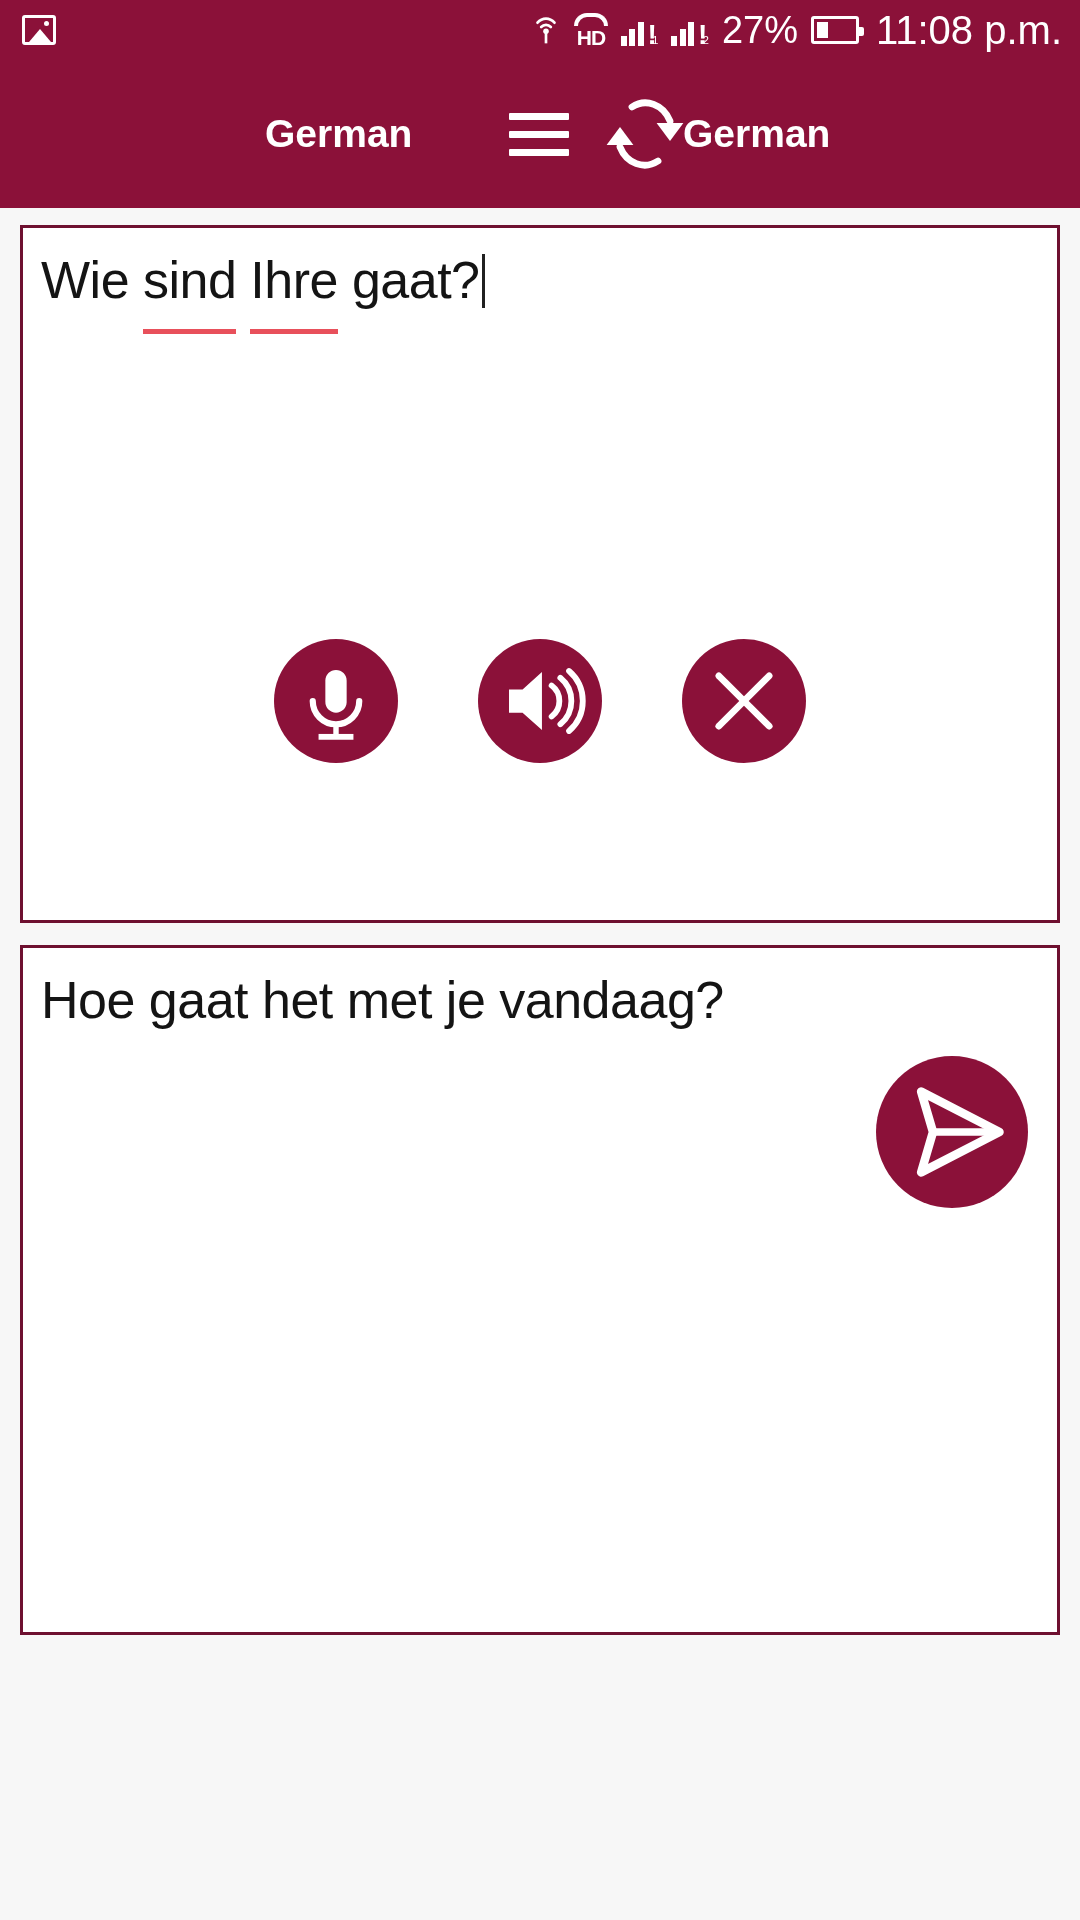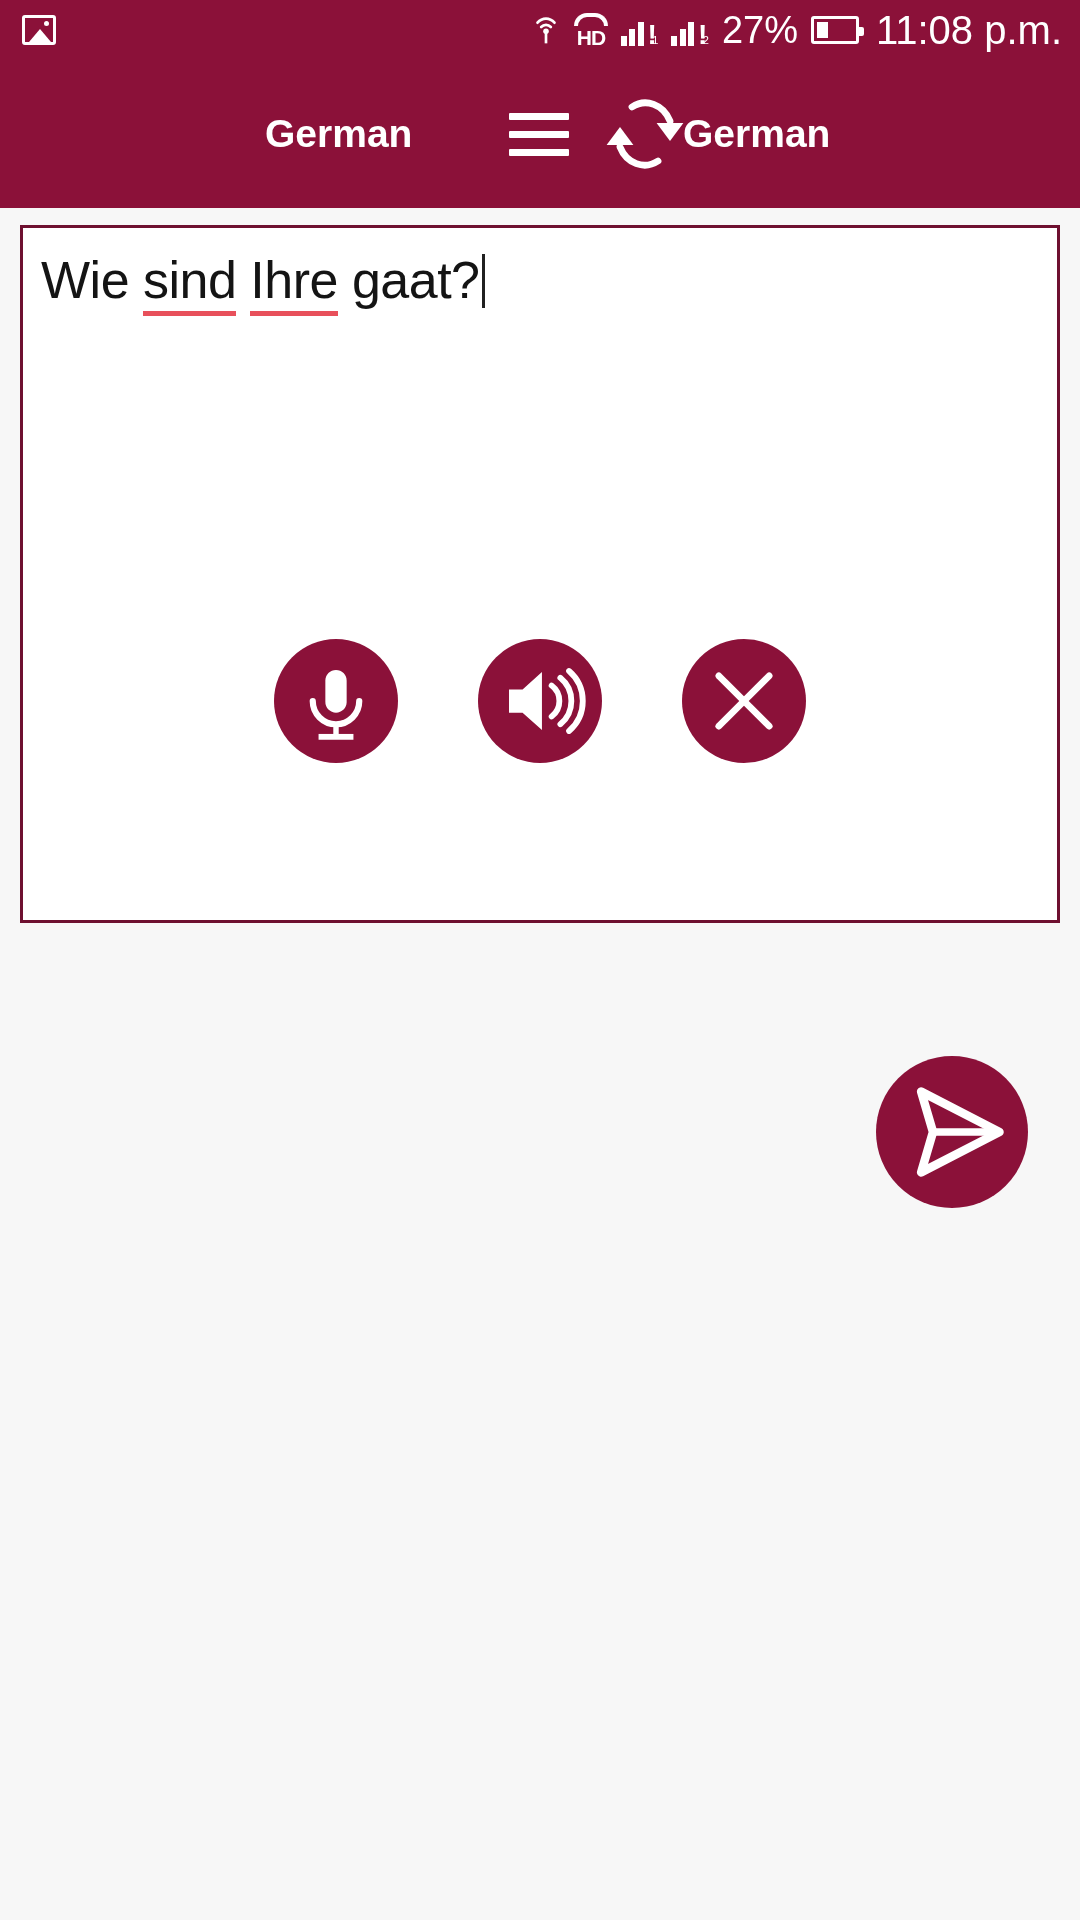--- a/index.html
+++ b/index.html
@@ -211,21 +211,21 @@
     right: 18px;
     font-size: 52px;
     color: #141414;
     line-height: 1.25;
     letter-spacing: -0.5px;
     white-space: nowrap;
   }
 
   .misspell {
     border-bottom: 5px solid #e8505b;
-    padding-bottom: 2px;
+    padding-bottom: 20px;
   }
 
   .caret {
     display: inline-block;
     width: 3px;
     height: 54px;
     background: #202020;
     vertical-align: -10px;
     margin-left: 2px;
   }
@@ -366,20 +366,23 @@
 
       <div class="circle-btn">
         <svg width="124" height="124" viewBox="0 0 64 64">
           <line x1="19" y1="19" x2="45" y2="45" stroke="#fff" stroke-width="3.4" stroke-linecap="round"></line>
           <line x1="45" y1="19" x2="19" y2="45" stroke="#fff" stroke-width="3.4" stroke-linecap="round"></line>
         </svg>
       </div>
     </div>
   </div>
 
+  <div class="panel panel-target">
+    <div class="panel-text">Hoe gaat het met je vandaag?</div>
+  </div>
 
   <div class="fab-send">
     <svg width="152" height="152" viewBox="0 0 64 64">
       <polygon points="19,15 52,32 19,49 24,32" fill="none" stroke="#fff" stroke-width="3.6" stroke-linejoin="round"></polygon>
       <line x1="24" y1="32" x2="50" y2="32" stroke="#fff" stroke-width="3.2" stroke-linecap="round"></line>
     </svg>
   </div>
 
 </div>
 

